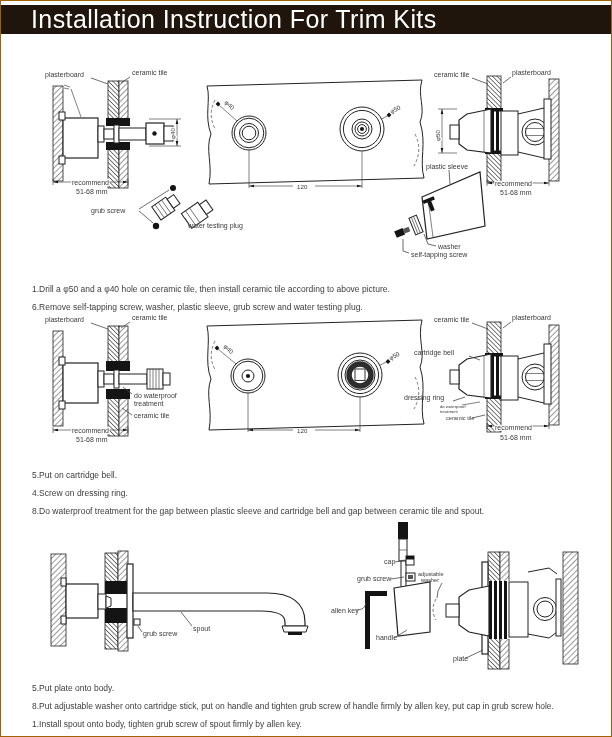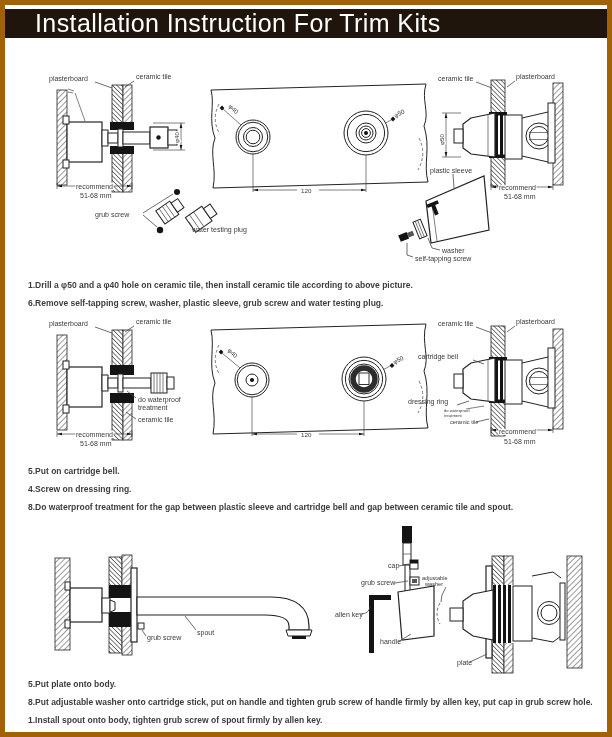--- a/index.html
+++ b/index.html
@@ -1,23 +1,23 @@
 <!DOCTYPE html>
 <html><head>
 <meta charset="utf-8">
 <style>
   html,body{margin:0;padding:0;background:#ffffff;}
-  .page{position:relative;width:612px;height:737px;background:#fff;border:5px solid #a16207;
+  .page{position:relative;width:612px;height:737px;background:#fff;border:1px solid #a16207;
         box-sizing:border-box;overflow:hidden;font-family:"Liberation Sans",sans-serif;}
   .titlebar{position:absolute;left:0;top:4px;width:612px;height:29px;background:#20150d;}
   .titlebar h1{margin:0;padding-left:30px;color:#fff;font-size:25px;line-height:29px;
                font-weight:400;letter-spacing:.4px;white-space:nowrap;}
   .fig{position:absolute;left:0;}
   #fig1{top:55px}#fig2{top:308px}#fig3{top:511px}
-  .steps p{position:absolute;left:23px;margin:0;font-size:8.5px;color:#3d3d3d;white-space:nowrap;font-weight:bold;}
+  .steps p{position:absolute;left:23px;margin:8px;font-size:8.5px;color:#3d3d3d;white-space:nowrap;}
   .p1{top:275px}.p2{top:293px}.p3{top:461px}.p4{top:479px}.p5{top:497px}
   .p6{top:674px}.p7{top:692px}.p8{top:710px}
   
   svg .s{stroke:#232323;fill:none;stroke-width:1}
   svg .sf{stroke:#232323;fill:#fff;stroke-width:1}
   svg .sf2{stroke:#232323;fill:#fff;stroke-width:1.2}
   svg .thin{stroke:#3c3c3c;stroke-width:.65;fill:none}
   svg .ldr{stroke:#474747;stroke-width:.8;fill:none}
   svg .dk{fill:#141414;stroke:none}
   svg .dash{stroke:#555;stroke-width:.8;fill:none;stroke-dasharray:3 2.2}

